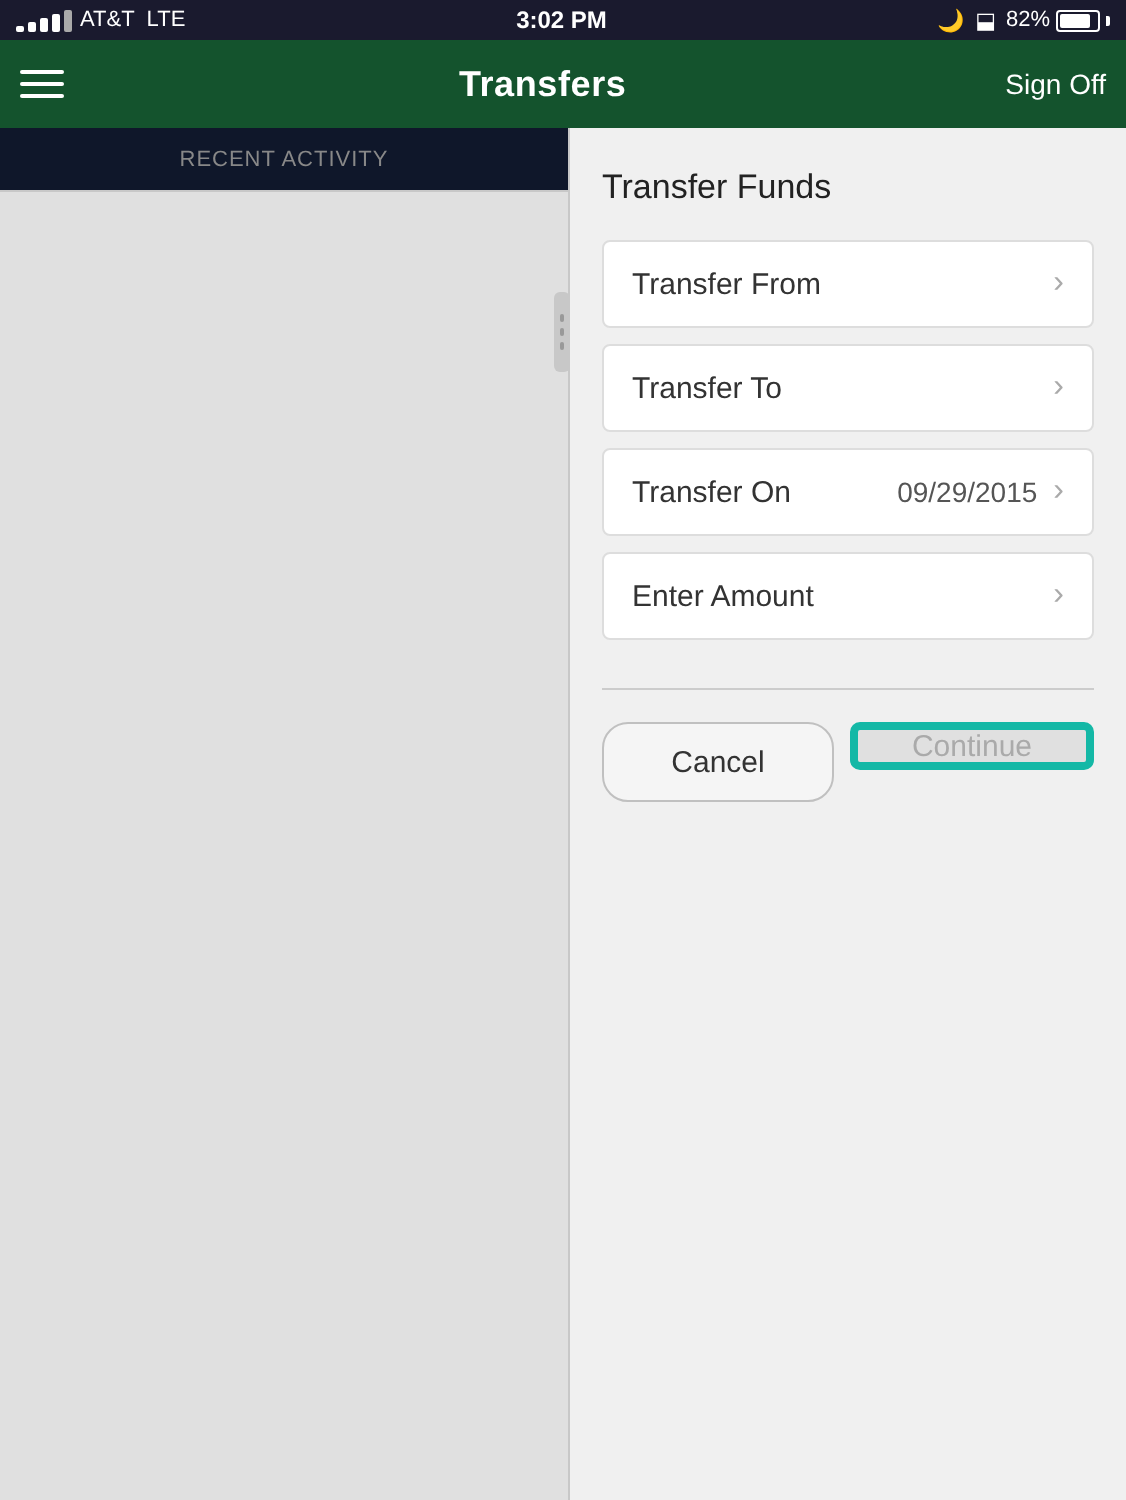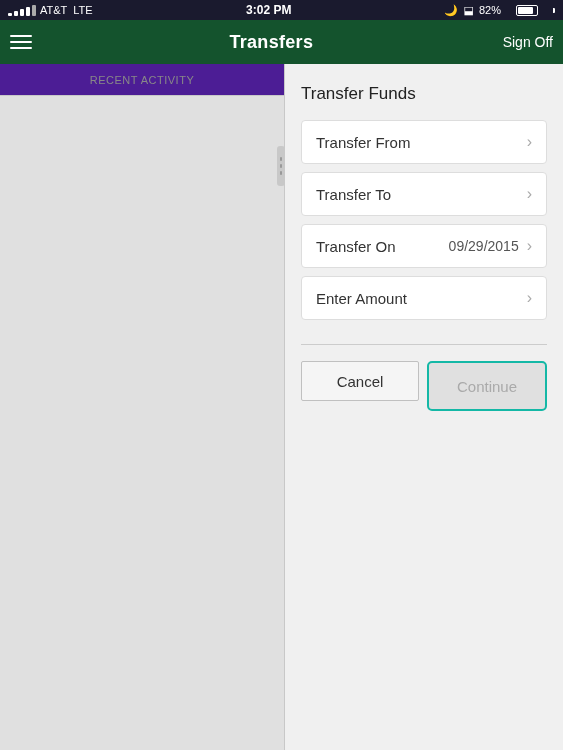--- a/index.html
+++ b/index.html
@@ -39,21 +39,21 @@
     }
     .status-right {
       display: flex;
       align-items: center;
       gap: 5px;
       font-size: 11px;
     }
     .battery-icon {
       display: flex;
       align-items: center;
-      gap: 15px;
+      gap: 3px;
     }
     .battery-body {
       width: 22px;
       height: 11px;
       border: 1.5px solid #fff;
       border-radius: 2px;
       position: relative;
       display: flex;
       align-items: center;
       padding: 1px;
@@ -121,21 +121,21 @@
     .left-panel {
       width: 285px;
       min-width: 285px;
       background: #e0e0e0;
       border-right: 1px solid #c8c8c8;
       display: flex;
       flex-direction: column;
     }
     .recent-activity-header {
       height: 32px;
-      background: #4c1d95;
+      background: #0f172a;
       display: flex;
       align-items: center;
       justify-content: center;
       border-bottom: 1px solid #c8c8c8;
     }
     .recent-activity-label {
       font-size: 11px;
       color: #888;
       letter-spacing: 0.5px;
       text-transform: uppercase;
@@ -232,31 +232,31 @@
     
     .button-row {
       display: flex;
       gap: 8px;
     }
     .btn-cancel {
       flex: 1;
       height: 40px;
       background: #f5f5f5;
       border: 1px solid #c0c0c0;
-      border-radius: 2px;
+      border-radius: 13px;
       font-size: 15px;
       color: #333;
       cursor: pointer;
       font-weight: 500;
     }
     .btn-continue {
       flex: 1;
-      height: 50px;
+      height: 24px;
       background: #e0e0e0;
-      border: 2px solid #14b8a6;
+      border: 4px solid #14b8a6;
       border-radius: 5px;
       font-size: 15px;
       color: #aaa;
       cursor: not-allowed;
     }
   </style>
 </head>
 <body>
 
 <div class="status-bar">

